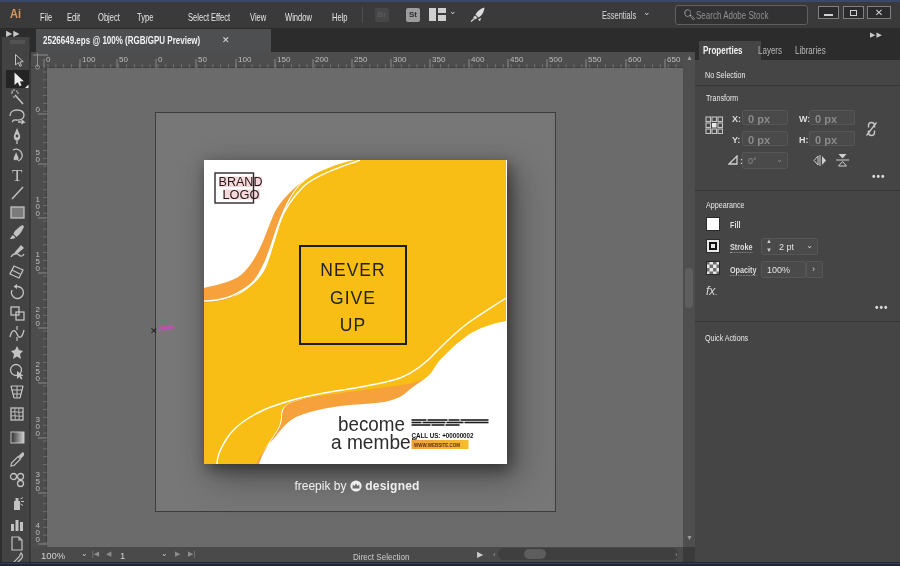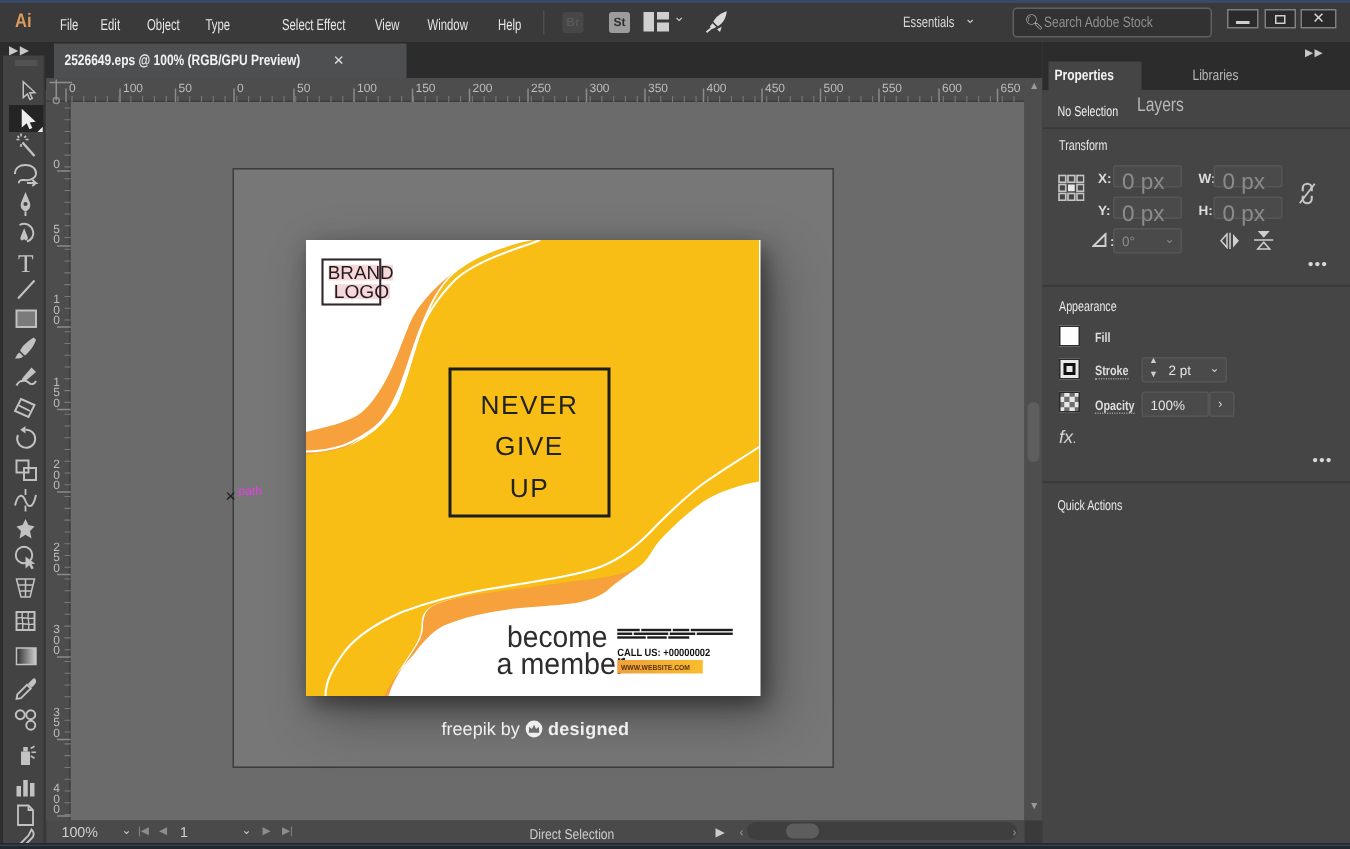--- a/index.html
+++ b/index.html
@@ -488,21 +488,21 @@
   <div class="abs" style="left:493px;top:2px;width:22px;height:10px;background:#5d5d5d;border-radius:5px;"></div>
   <span class="abs" style="left:644px;top:3px;color:#9a9a9a;font-size:8px;">›</span>
 </div>
 
 <div class="abs" id="panel" style="left:695px;top:28px;width:205px;height:538px;background:#454545;">
   <div class="abs" style="left:0;top:0;width:205px;height:32px;background:#2c2c2c;"></div>
   <span class="abs" style="left:175px;top:3px;color:#c9c9c9;font-size:7px;letter-spacing:1px;">▶▶</span>
 
   <div class="abs" style="left:4px;top:13px;width:62px;height:19px;background:#454545;"></div>
   <span class="abs" style="left:8px;top:17px;color:#f2f2f2;font-size:10px;font-weight:bold;"><span class="sq80">Properties</span></span>
-  <span class="abs" style="left:63px;top:34px;color:#b8b8b8;font-size:13px;"><span class="sq80">Layers</span></span>
+  <span class="abs" style="left:63px;top:17px;color:#b8b8b8;font-size:10px;"><span class="sq80">Layers</span></span>
   <span class="abs" style="left:100px;top:17px;color:#b8b8b8;font-size:10px;"><span class="sq80">Libraries</span></span>
 
   <span class="abs" style="left:10px;top:41px;color:#ececec;font-size:9.5px;"><span class="sq75">No Selection</span></span>
   <div class="abs" style="left:0;top:57px;width:205px;height:1px;background:#383838;"></div>
 
   <span class="abs" style="left:11px;top:64px;color:#e8e8e8;font-size:9.5px;"><span class="sq75">Transform</span></span>
   <svg class="abs" style="left:10px;top:88px;" width="18" height="18" viewBox="0 0 18 18" id="refgrid">
       <rect x="1" y="1" width="4.5" height="4.5" fill="none" stroke="#c4c4c4" stroke-width="1.1"></rect>
       <rect x="7" y="1" width="4.5" height="4.5" fill="none" stroke="#c4c4c4" stroke-width="1.1"></rect>
       <rect x="13" y="1" width="4.5" height="4.5" fill="none" stroke="#c4c4c4" stroke-width="1.1"></rect>
@@ -590,17 +590,17 @@
     <span style="position:absolute;left:5px;top:2px;font-size:9px;color:#cfcfcf;">›</span>
   </div>
   <span class="abs" style="left:11px;top:256px;color:#d6d6d6;font-size:12px;font-style:italic;">fx<span style="font-size:9px;">.</span></span>
   <span class="abs" style="left:180px;top:274px;color:#d9d9d9;font-size:10px;font-weight:bold;letter-spacing:1px;">•••</span>
   <div class="abs" style="left:0;top:293px;width:205px;height:1px;background:#383838;"></div>
   <span class="abs" style="left:10px;top:304px;color:#e8e8e8;font-size:9.5px;"><span class="sq75">Quick Actions</span></span>
 </div>
 <style>
   .tl { font-size:9px; font-weight:bold; color:#dcdcdc; }
   .field { width:46px; height:15px; background:#4a4a4a; border:1px solid #565656; border-radius:2px; }
-  .field span { position:absolute; left:5px; top:2px; font-size:15px; color:#8b8b8b; }
+  .field span { position:absolute; left:5px; top:2px; font-size:11px; color:#8b8b8b;font-weight:bold; }
 </style>
 
 <div class="abs" style="left:0;top:562px;width:900px;height:4px;background:#23262c;"></div>
 <div class="abs" style="left:0;top:563px;width:900px;height:1px;background:#31405e;"></div>
 
 </body></html>

